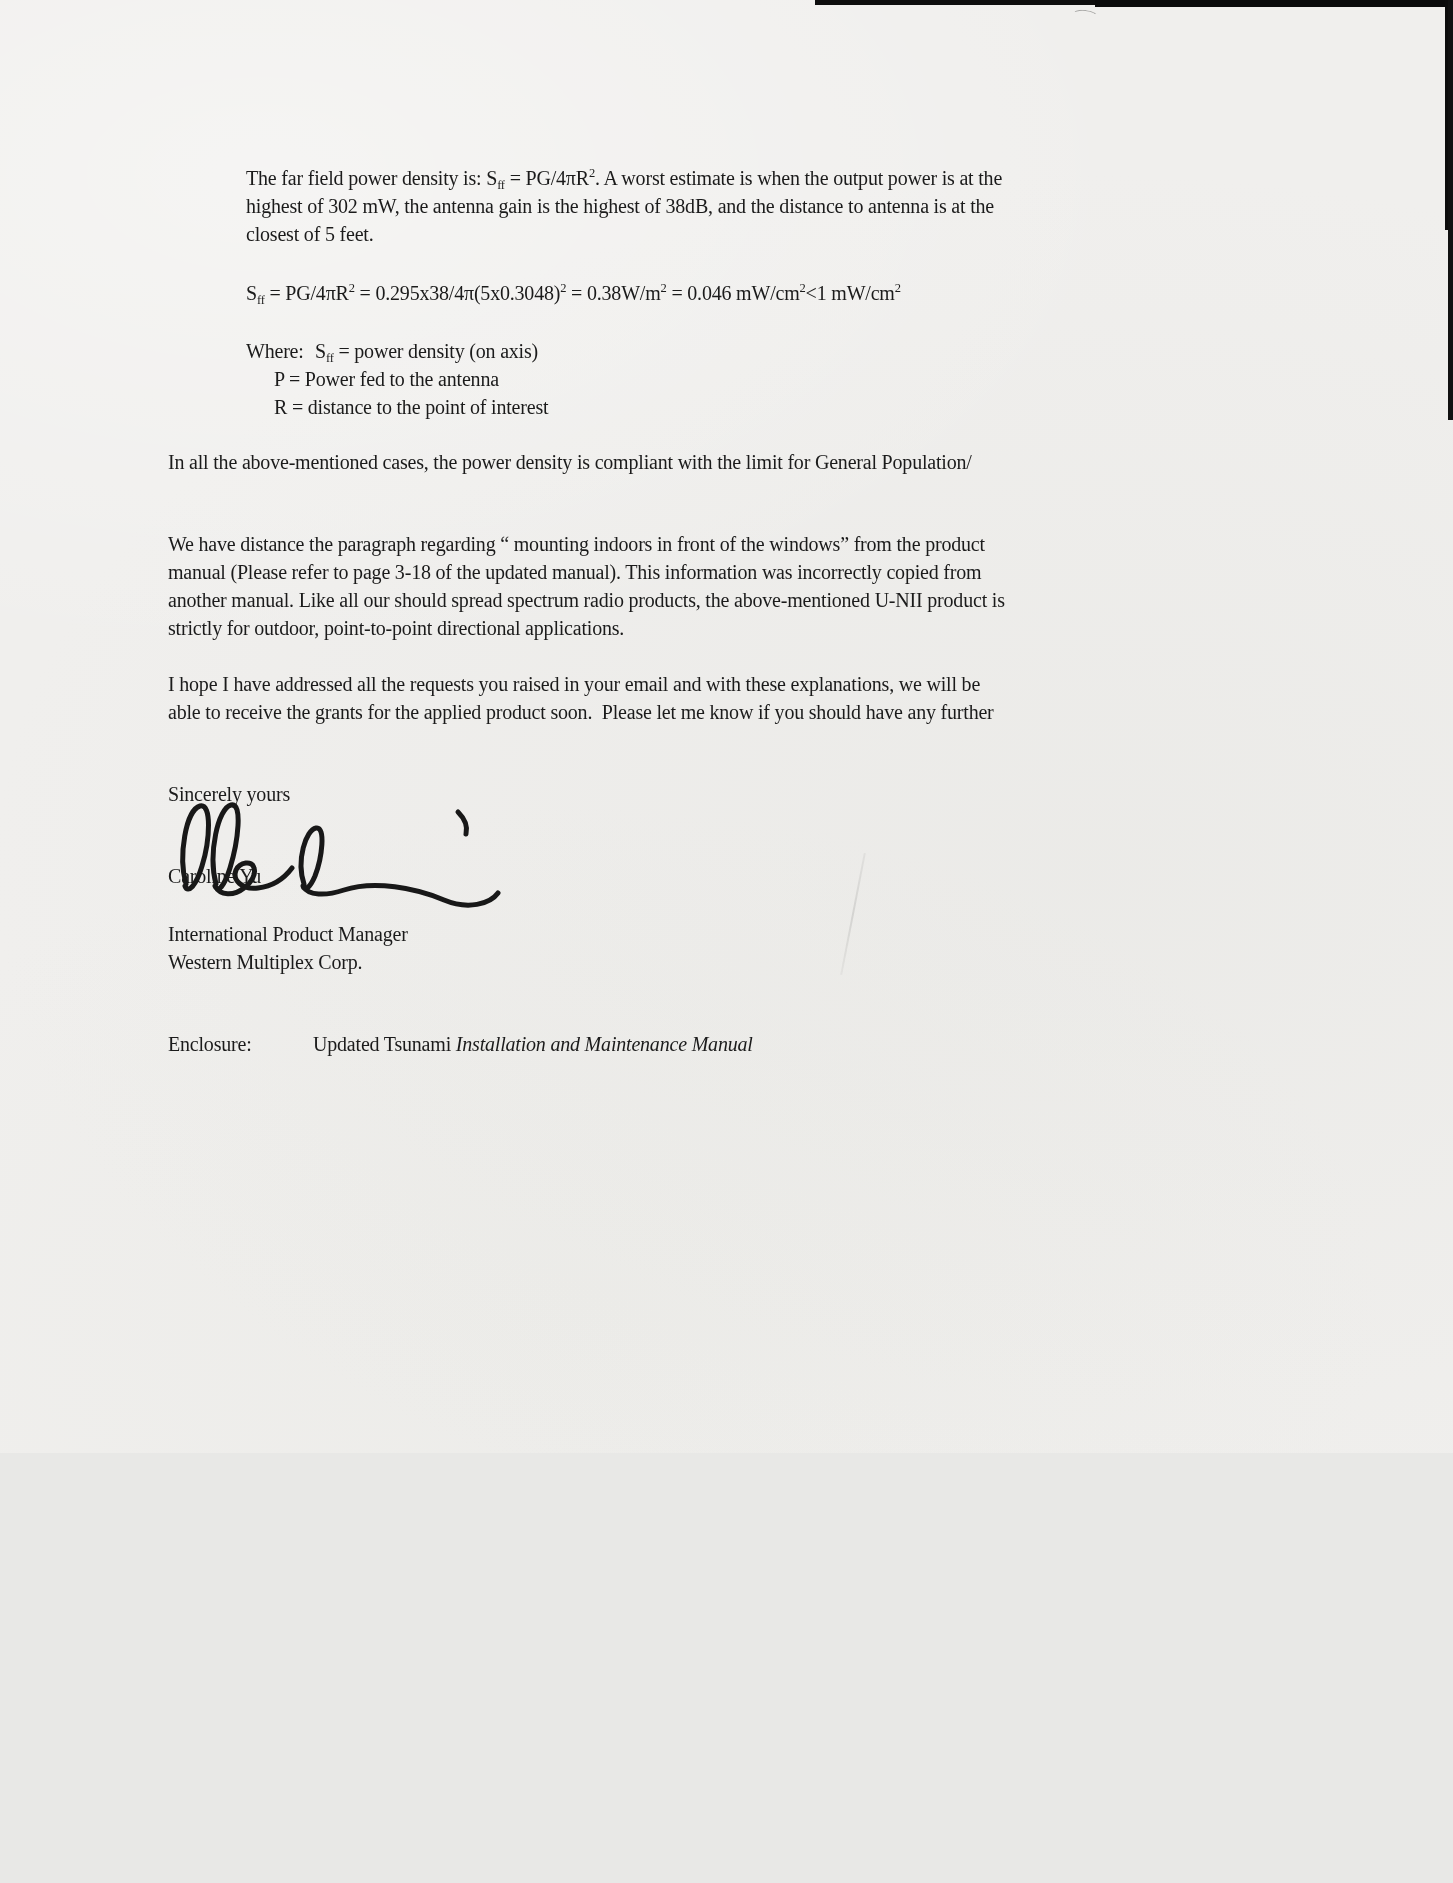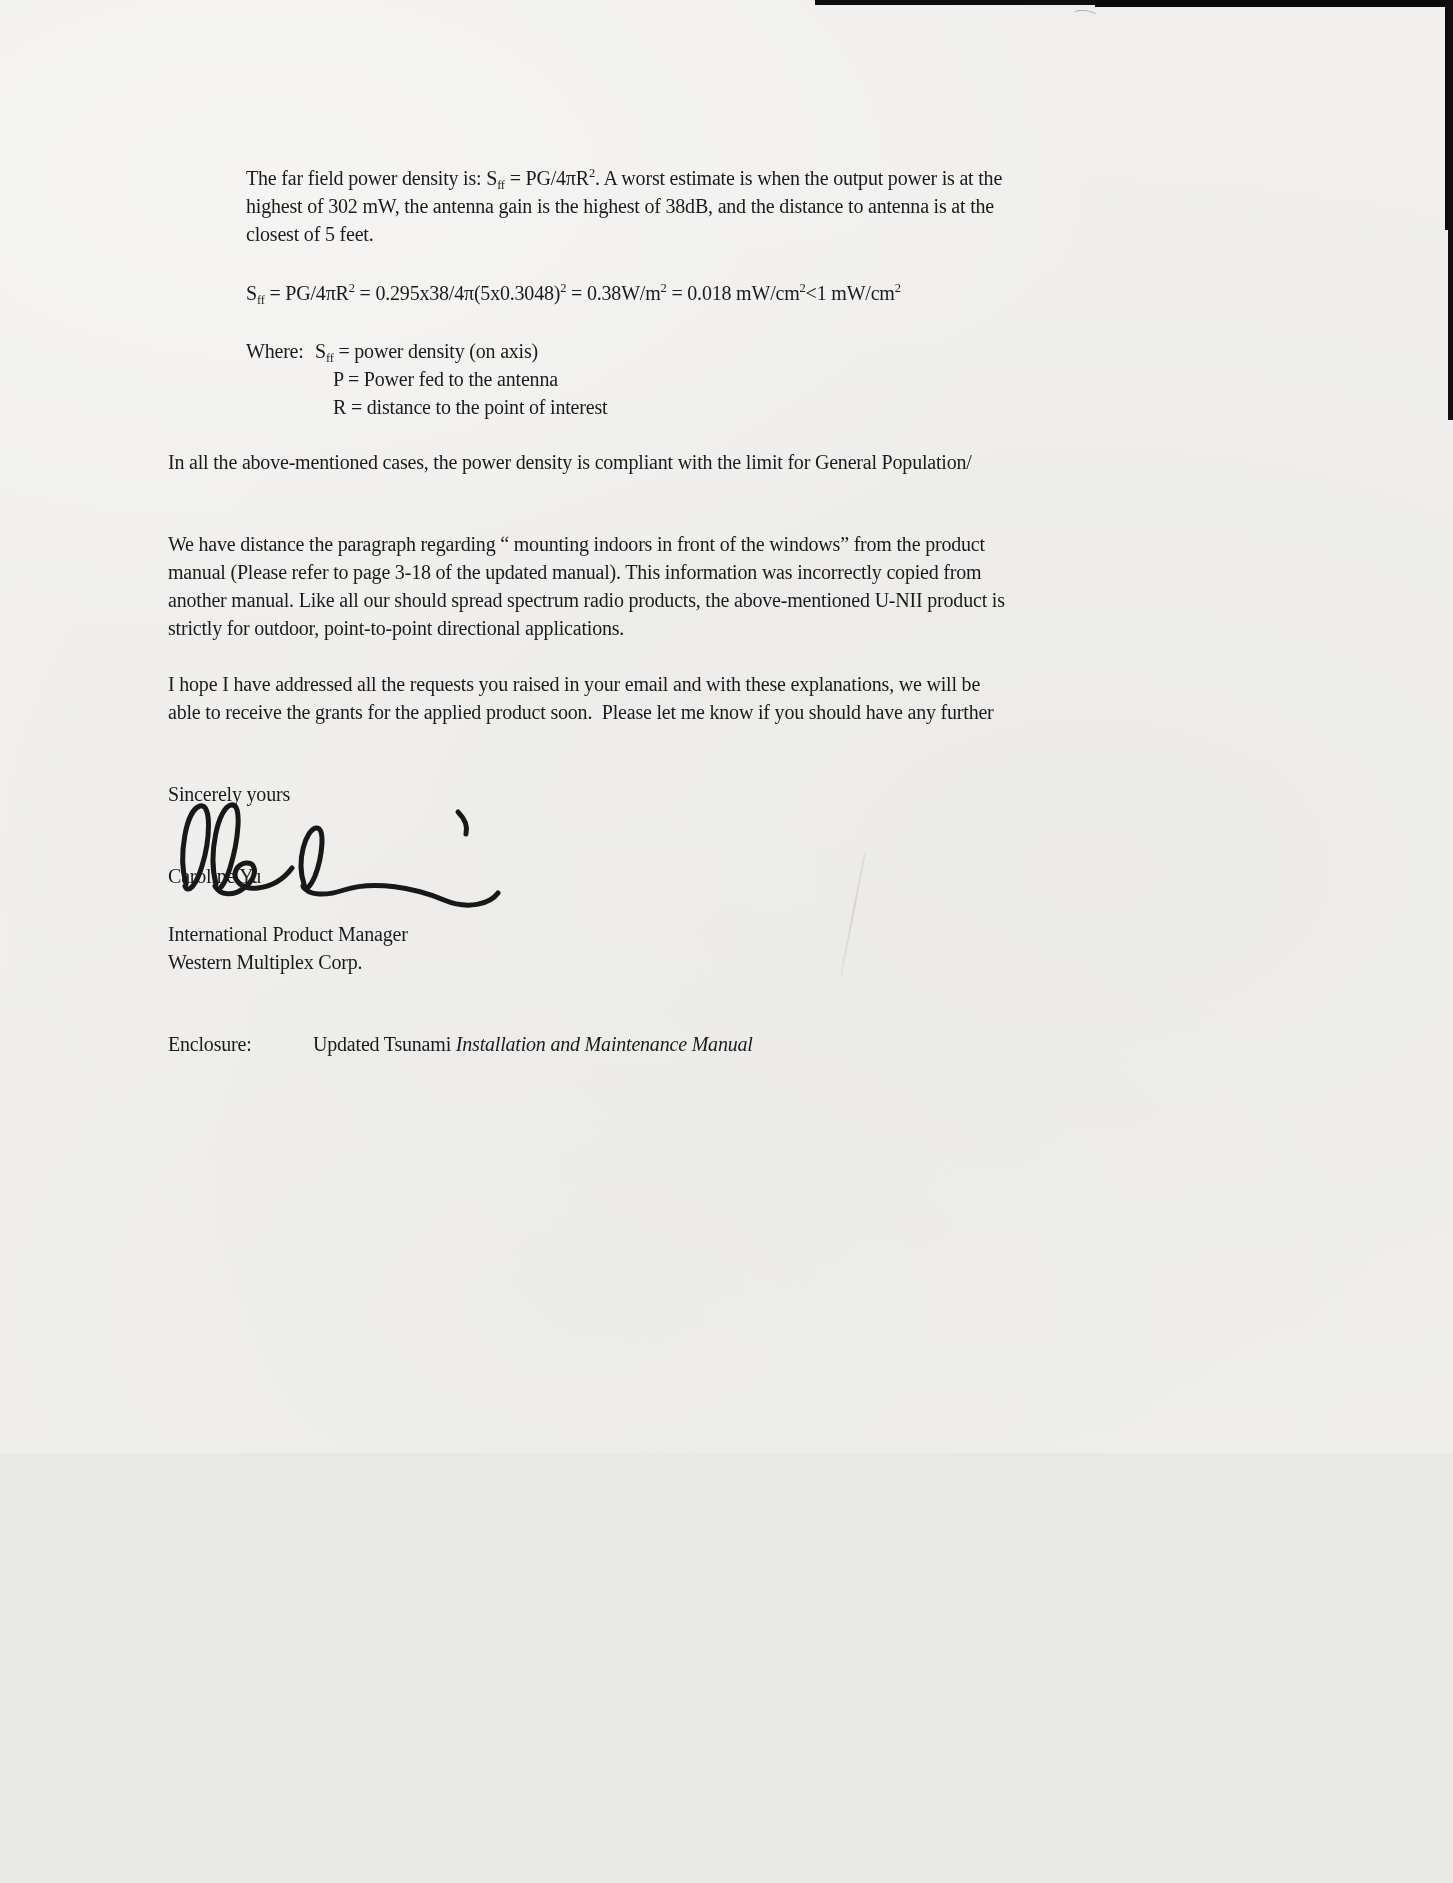--- a/index.html
+++ b/index.html
@@ -14,21 +14,21 @@
     overflow:hidden;
     font-family:"Liberation Serif","DejaVu Serif",serif;
     color:#1b1b1b;
   }
   .txt{position:absolute;font-size:20px;line-height:28px;letter-spacing:-0.2px;}
   .line{white-space:pre;}
   .sub{font-size:12.5px;vertical-align:-4px;line-height:0;}
   .sup{font-size:12.5px;vertical-align:8px;line-height:0;}
   .italic{font-style:italic;}
   .where-label{display:inline-block;width:69px;}
-  .where-indent{margin-left:87px;}
+  .where-indent{margin-left:28px;}
   .enc-label{display:inline-block;width:145px;}
   
   .strip-top{position:absolute;left:815px;top:0;width:638px;height:5px;background:#0e0e0e;}
   .strip-top2{position:absolute;left:1095px;top:0;width:358px;height:7px;background:#0b0b0b;}
   .strip-right{position:absolute;right:0;top:0;width:8px;height:230px;background:#0d0d0d;}
   .strip-right2{position:absolute;right:0;top:0;width:5px;height:420px;background:#111;}
   .pencil-mark{
     position:absolute;left:1072px;top:10px;width:24px;height:10px;
     border:1.5px solid transparent;border-top-color:rgba(110,110,108,.55);
     border-radius:50%;transform:rotate(6deg);
@@ -53,21 +53,21 @@
   <div class="pencil-mark"></div>
   <div class="crease"></div>
 
   <div class="txt" style="left:246px;top:164px;">
     <div class="line"><span>The far field power density is: S</span><span class="sub">ff</span><span> = PG/4πR</span><span class="sup">2</span><span>. A worst estimate is when the output power is at the</span></div>
     <div class="line">highest of 302 mW, the antenna gain is the highest of 38dB, and the distance to antenna is at the</div>
     <div class="line">closest of 5 feet.</div>
   </div>
 
   <div class="txt" style="left:246px;top:279px;">
-    <div class="line"><span>S</span><span class="sub">ff</span><span> = PG/4πR</span><span class="sup">2</span><span> = 0.295x38/4π(5x0.3048)</span><span class="sup">2</span><span> = 0.38W/m</span><span class="sup">2</span><span> = 0.018 mW/cm</span><span class="sup">2</span><span>&lt;1 mW/cm</span><span class="sup">2</span></div>
+    <div class="line"><span>S</span><span class="sub">ff</span><span> = PG/4πR</span><span class="sup">2</span><span> = 0.295x38/4π(5x0.3048)</span><span class="sup">2</span><span> = 0.38W/m</span><span class="sup">2</span><span> = 0.046 mW/cm</span><span class="sup">2</span><span>&lt;1 mW/cm</span><span class="sup">2</span></div>
   </div>
 
   <div class="txt" style="left:246px;top:337px;">
     <div class="line"><span class="where-label">Where:</span><span>S</span><span class="sub">ff</span><span> = power density (on axis)</span></div>
     <div class="line where-indent">P = Power fed to the antenna</div>
     <div class="line where-indent">R = distance to the point of interest</div>
   </div>
 
   <div class="txt" style="left:168px;top:448px;">
     <div class="line">In all the above-mentioned cases, the power density is compliant with the limit for General Population/</div>

